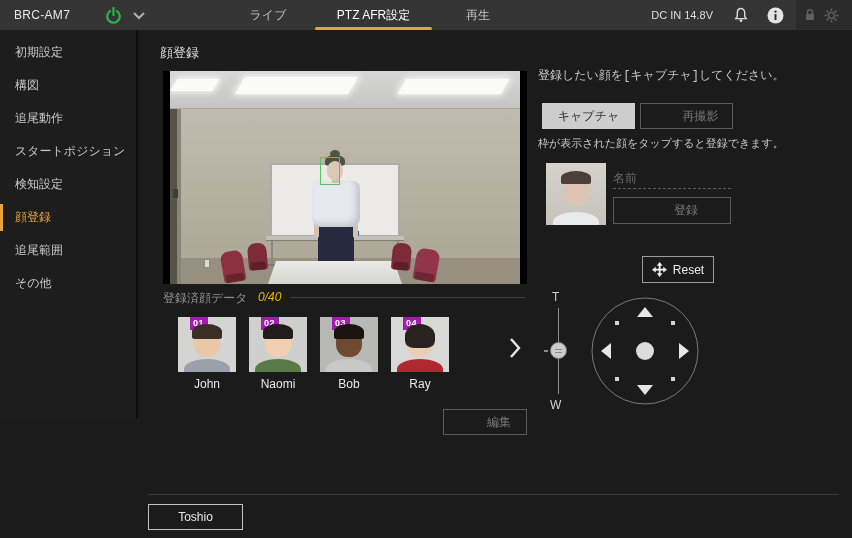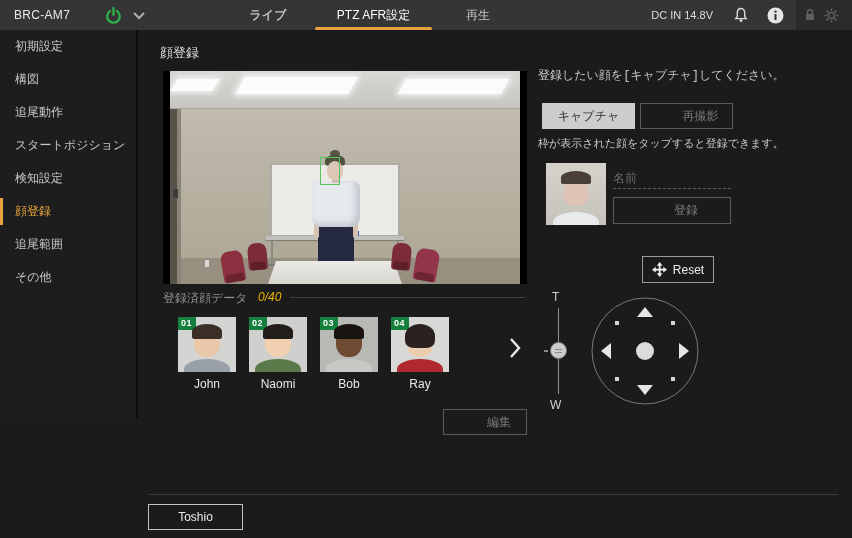--- a/index.html
+++ b/index.html
@@ -9,33 +9,33 @@
 
   
   .topbar { position:absolute; left:0; top:0; width:852px; height:30px; background:#353535; }
   .device-name { position:absolute; left:14px; top:0; height:30px; line-height:30px; color:#e8e8e8; font-size:12px; letter-spacing:.3px; }
   .icon-btn { position:absolute; top:0; height:30px; display:flex; align-items:center; justify-content:center; cursor:pointer; }
   .power { left:100px; width:26px; }
   .chev-down { left:128px; width:22px; }
   .tab { position:absolute; top:0; height:30px; display:flex; align-items:center; justify-content:center; color:#c4c4c4; font-size:12px; cursor:pointer; }
   .tab.active { color:#fff; }
   .tab.active::after { content:""; position:absolute; left:5px; right:5px; bottom:0; height:3px; background:#e6a23c; border-radius:2px; }
-  .tab-live { left:222px; width:92px;font-weight:bold; }
+  .tab-live { left:222px; width:92px; }
   .tab-ptz  { left:310px; width:127px; }
   .tab-play { left:432px; width:92px; }
   .tab-set  { left:515px; width:92px; }
   .status-power { position:absolute; right:139px; top:0; height:30px; line-height:30px; color:#dedede; font-size:11px; }
   .bell { left:728px; width:26px; }
   .info { left:762px; width:26px; }
   .tr-panel { position:absolute; right:0; top:0; width:56px; height:30px; background:#2b2b2b; }
   .lock { left:799px; width:22px; }
   .gear { left:819px; width:24px; }
 
   
-  .sidebar { position:absolute; left:0; top:30px; width:138px; height:388px; background:#1d1d1d; border-right:2px solid #0e0e0e; }
+  .sidebar { position:absolute; left:0; top:30px; width:138px; height:388px; background:#1d1d1d; border-right:2px solid #0e0e0e; padding-top:6px; }
   .side-item { position:relative; height:33px; display:flex; align-items:center; padding-left:15px; color:#c9c9c9; font-size:12px; cursor:pointer; }
   .side-item.active { color:#e6a23c; }
   .side-item.active::before { content:""; position:absolute; left:0; top:3px; bottom:3px; width:3px; background:#e6a23c; }
 
   
   .page-title { position:absolute; left:160px; top:44px; color:#e0e0e0; font-size:13px; }
 
   
   .video { position:absolute; left:163px; top:71px; width:364px; height:213px; background:#000; overflow:hidden; cursor:pointer; }
   .frame { position:absolute; left:7px; top:0; width:350px; height:213px; overflow:hidden; background:#b7b2a4; }
@@ -96,21 +96,21 @@
   .zoom-knob::before { top:6px; } .zoom-knob::after { top:9px; }
   .zoom-tick { position:absolute; left:544px; top:350px; width:4px; height:2px; background:#8a8a8a; }
   .pad { position:absolute; left:590px; top:296px; width:110px; height:110px; }
 
   
   .reg-label { position:absolute; left:163px; top:290px; color:#8f8f8f; font-size:12px; }
   .reg-count { position:absolute; left:258px; top:290px; color:#eab308; font-size:12px; font-style:italic; }
   .reg-line { position:absolute; left:290px; top:297px; width:235px; height:1px; background:#3f3f3f; }
   .face-card { position:absolute; top:317px; width:58px; cursor:pointer; }
   .thumb { position:relative; width:58px; height:55px; overflow:hidden; }
-  .badge { position:absolute; left:0; top:0; background:#15803d; color:#fff; font-size:9px; font-weight:bold; padding:1px 4px 2px 3px; letter-spacing:.5px; }
+  .badge { position:absolute; left:12px; top:0; background:#a21caf; color:#fff; font-size:9px; font-weight:bold; padding:1px 4px 2px 3px; letter-spacing:.5px; }
   .face-name { margin-top:5px; text-align:center; color:#e8e8e8; font-size:12px; }
   .av-bg { position:absolute; inset:0; }
   .av-hair { position:absolute; left:50%; transform:translateX(-50%); top:7px; width:30px; height:15px; border-radius:50% 50% 12% 12%; z-index:2; }
   .av-head { position:absolute; left:50%; transform:translateX(-50%); top:11px; width:26px; height:29px; border-radius:50% 50% 44% 44%; z-index:1; }
   .av-body { position:absolute; left:50%; transform:translateX(-50%); bottom:-7px; width:46px; height:20px; border-radius:55% 55% 0 0; z-index:3; }
   .av-john  .av-bg{background:#d4d4d2;} .av-john  .av-head{background:#e8c8a8;} .av-john  .av-hair{background:#3a2e26;} .av-john  .av-body{background:#9aa0a8;}
   .av-naomi .av-bg{background:#cfcfcd;} .av-naomi .av-head{background:#f0d0b0;} .av-naomi .av-hair{background:#221d1a;} .av-naomi .av-body{background:#5a7a4a;}
   .av-bob   .av-bg{background:#b8b8b4;} .av-bob   .av-head{background:#6e4a32;} .av-bob   .av-hair{background:#1a1410;} .av-bob   .av-body{background:#c8c8c4;}
   .av-ray   .av-bg{background:#d8d8d6;} .av-ray   .av-head{background:#eccdb0;} .av-ray   .av-hair{background:#2a2220; height:24px; border-radius:50% 50% 30% 30%;} .av-ray .av-body{background:#b02830;}
   .av-toshio .av-bg{background:#c0c0bc;} .av-toshio .av-head{background:#d8a878;} .av-toshio .av-hair{background:#151210;} .av-toshio .av-body{background:#2a4a9a;}

